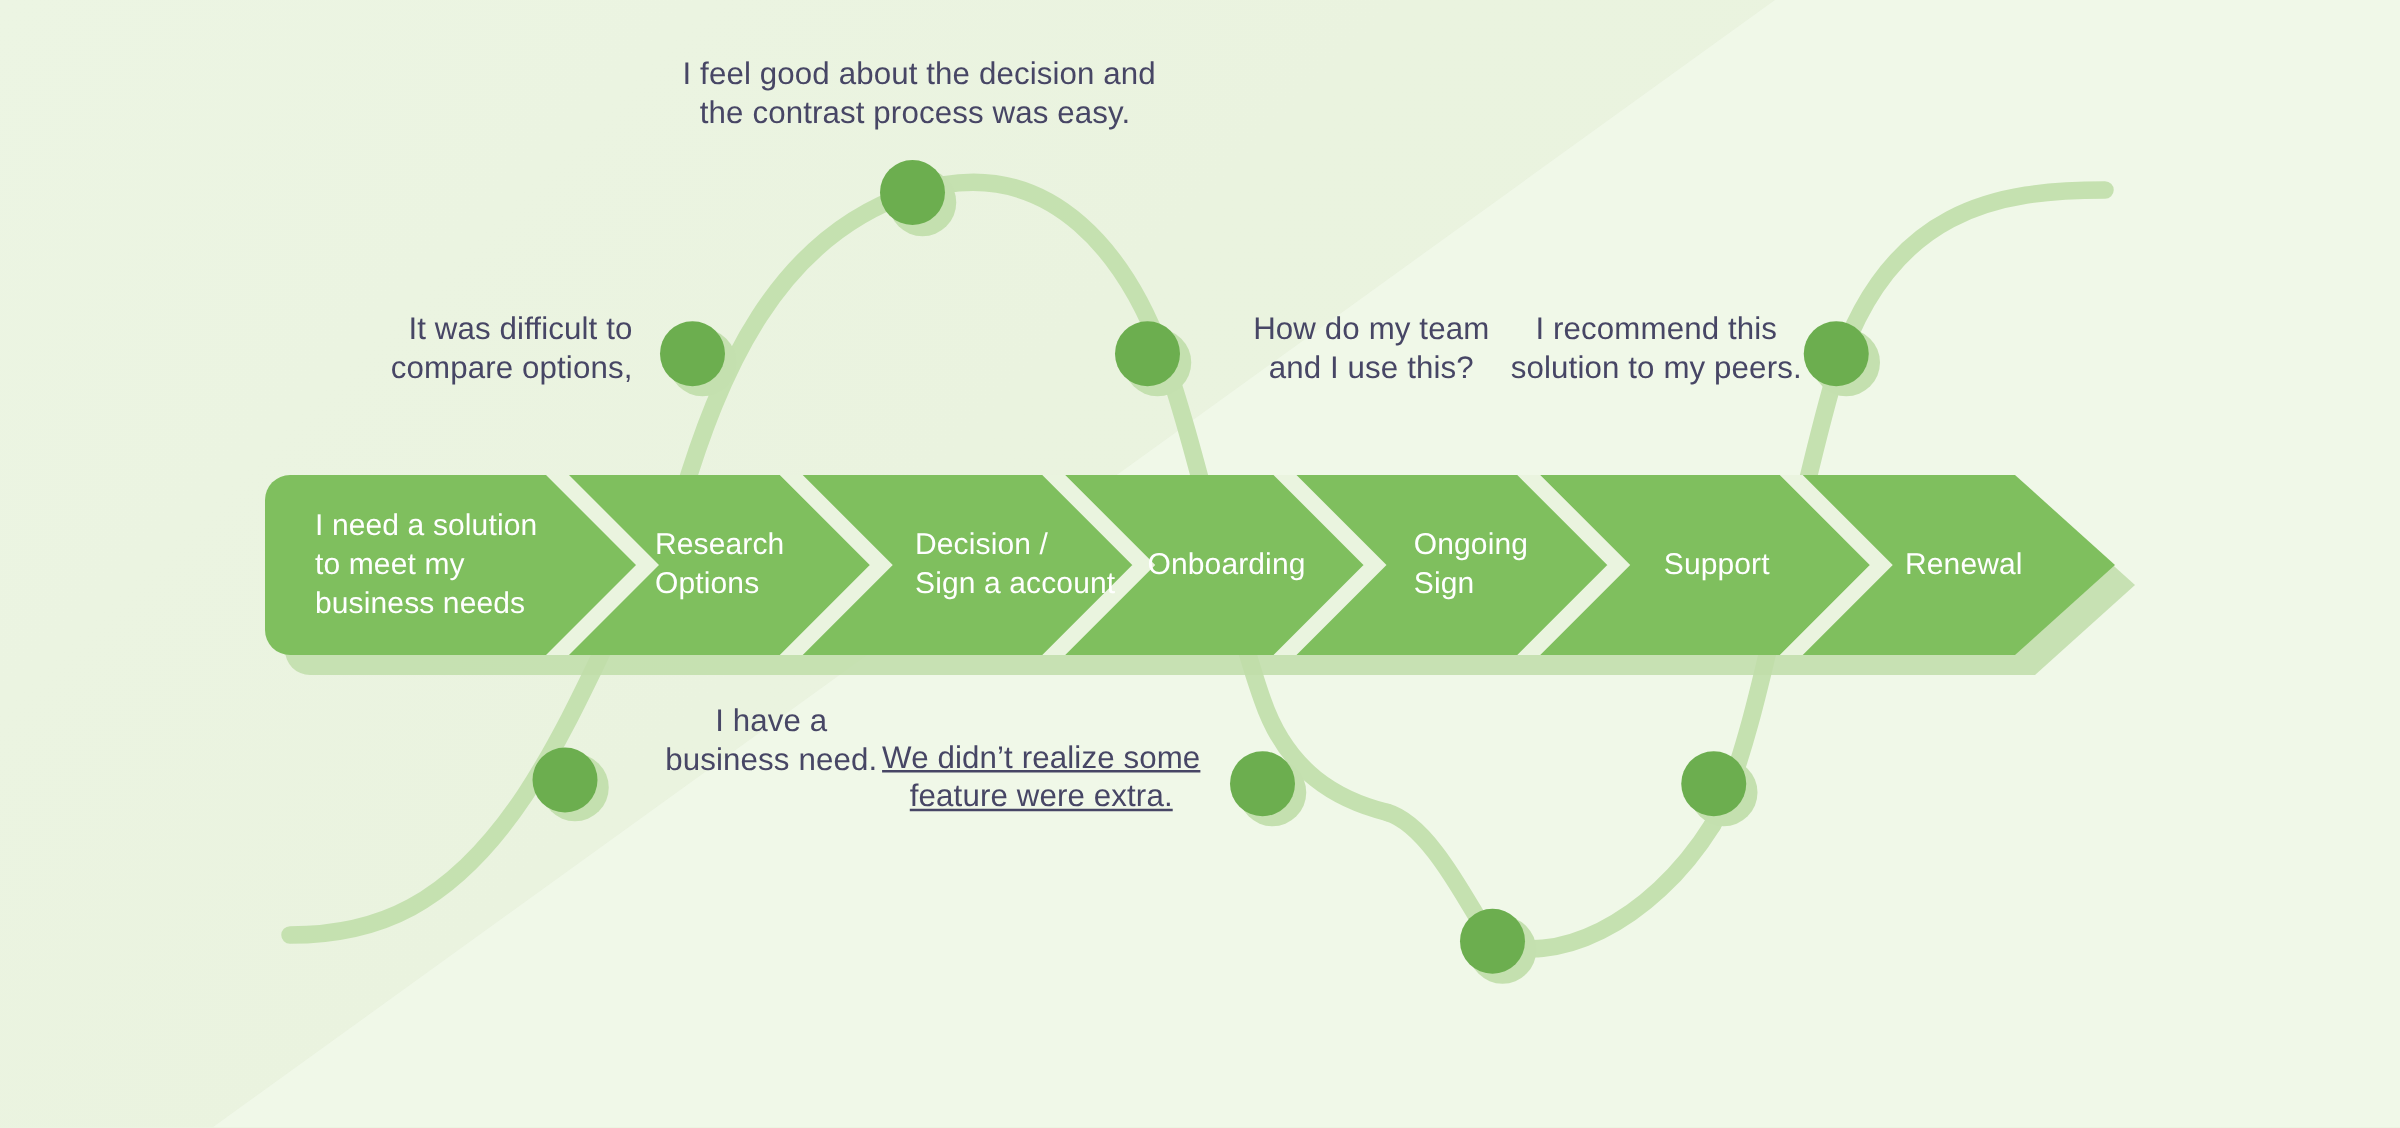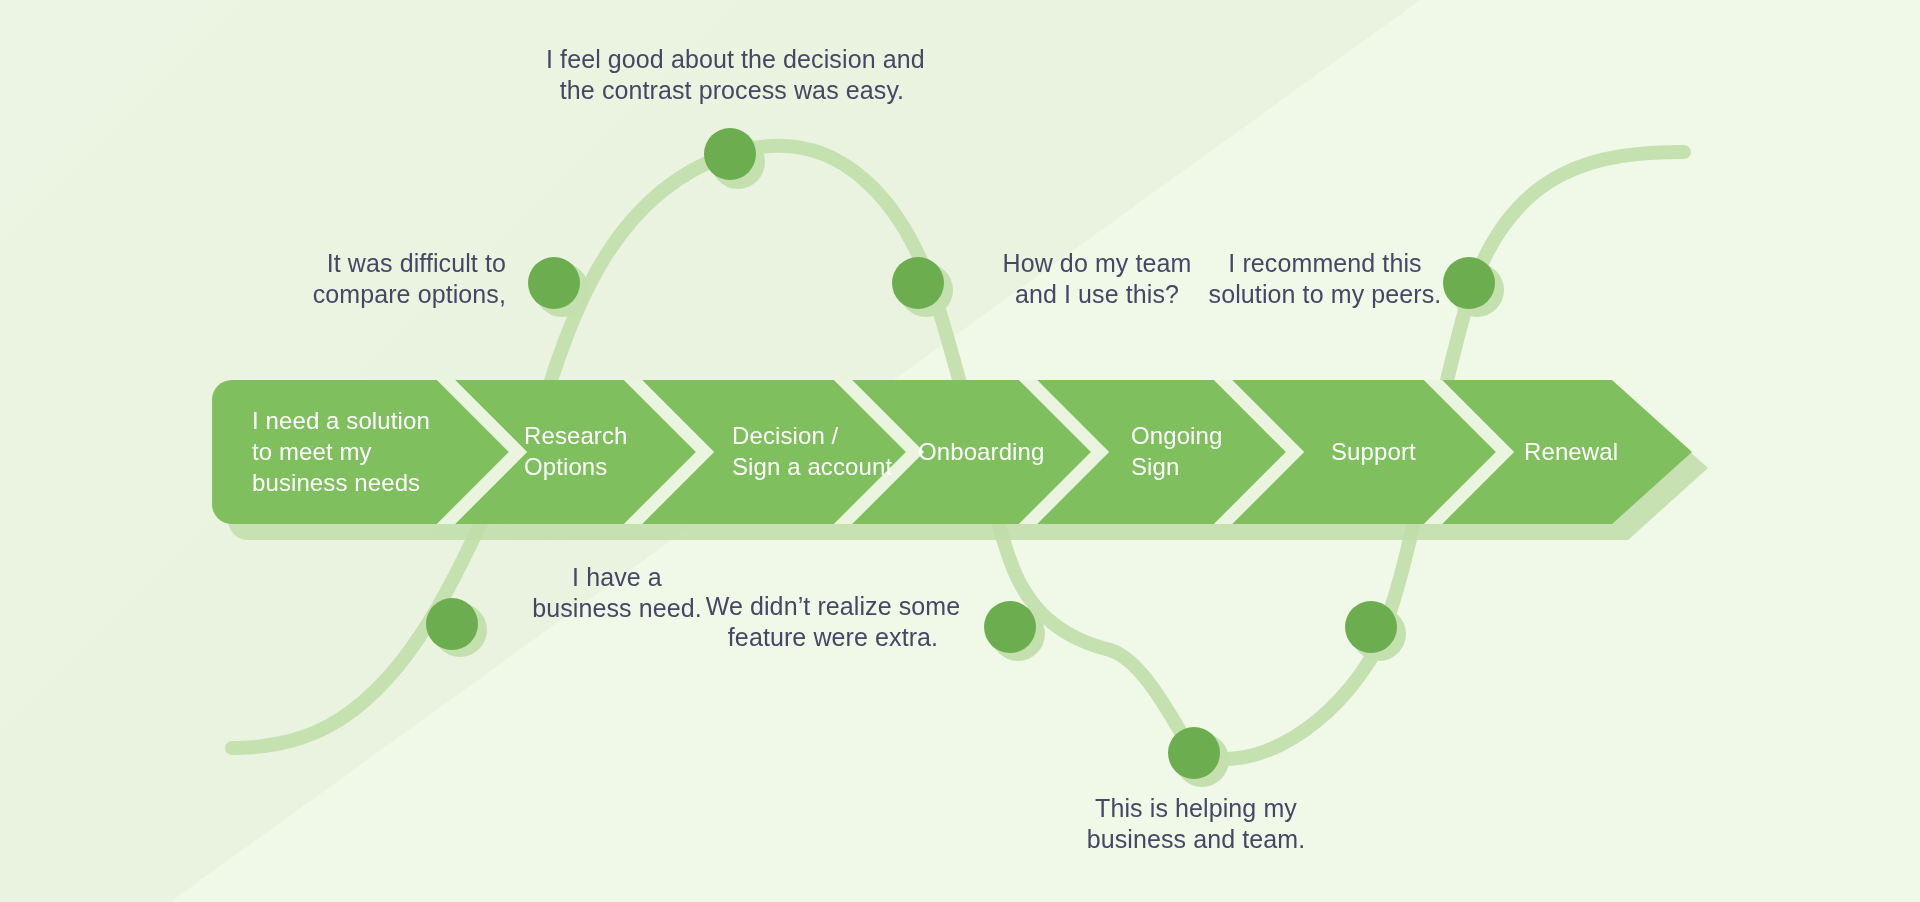--- a/index.html
+++ b/index.html
@@ -121,26 +121,24 @@
 
   <div class="note l" style="left:962px;top:248px;width:270px;">How do my team
 and I use this?</div>
 
   <div class="note c" style="left:1180px;top:248px;width:290px;">I recommend this
 solution to my peers.</div>
 
   <div class="note l" style="left:502px;top:562px;width:230px;">I have a
 business need.</div>
 
-  <div class="note c" style="left:700px;top:591px;width:266px;">We didn’t realize some
+  <div class="note c" style="left:700px;top:591px;width:266px;text-decoration:underline;">We didn’t realize some
 feature were extra.</div>
 
 
-  <div class="note c" style="left:1072px;top:793px;width:248px;">This is helping my
-business and team.</div>
 
   <div class="stage-label" style="left:524px;top:420px;width:180px;">Research
 Options</div>
 
   <div class="stage-label" style="left:252px;top:405px;width:200px;">I need a solution
 to meet my
 business needs</div>
 
   <div class="stage-label" style="left:732px;top:420px;width:220px;">Decision /
 Sign a account</div>

